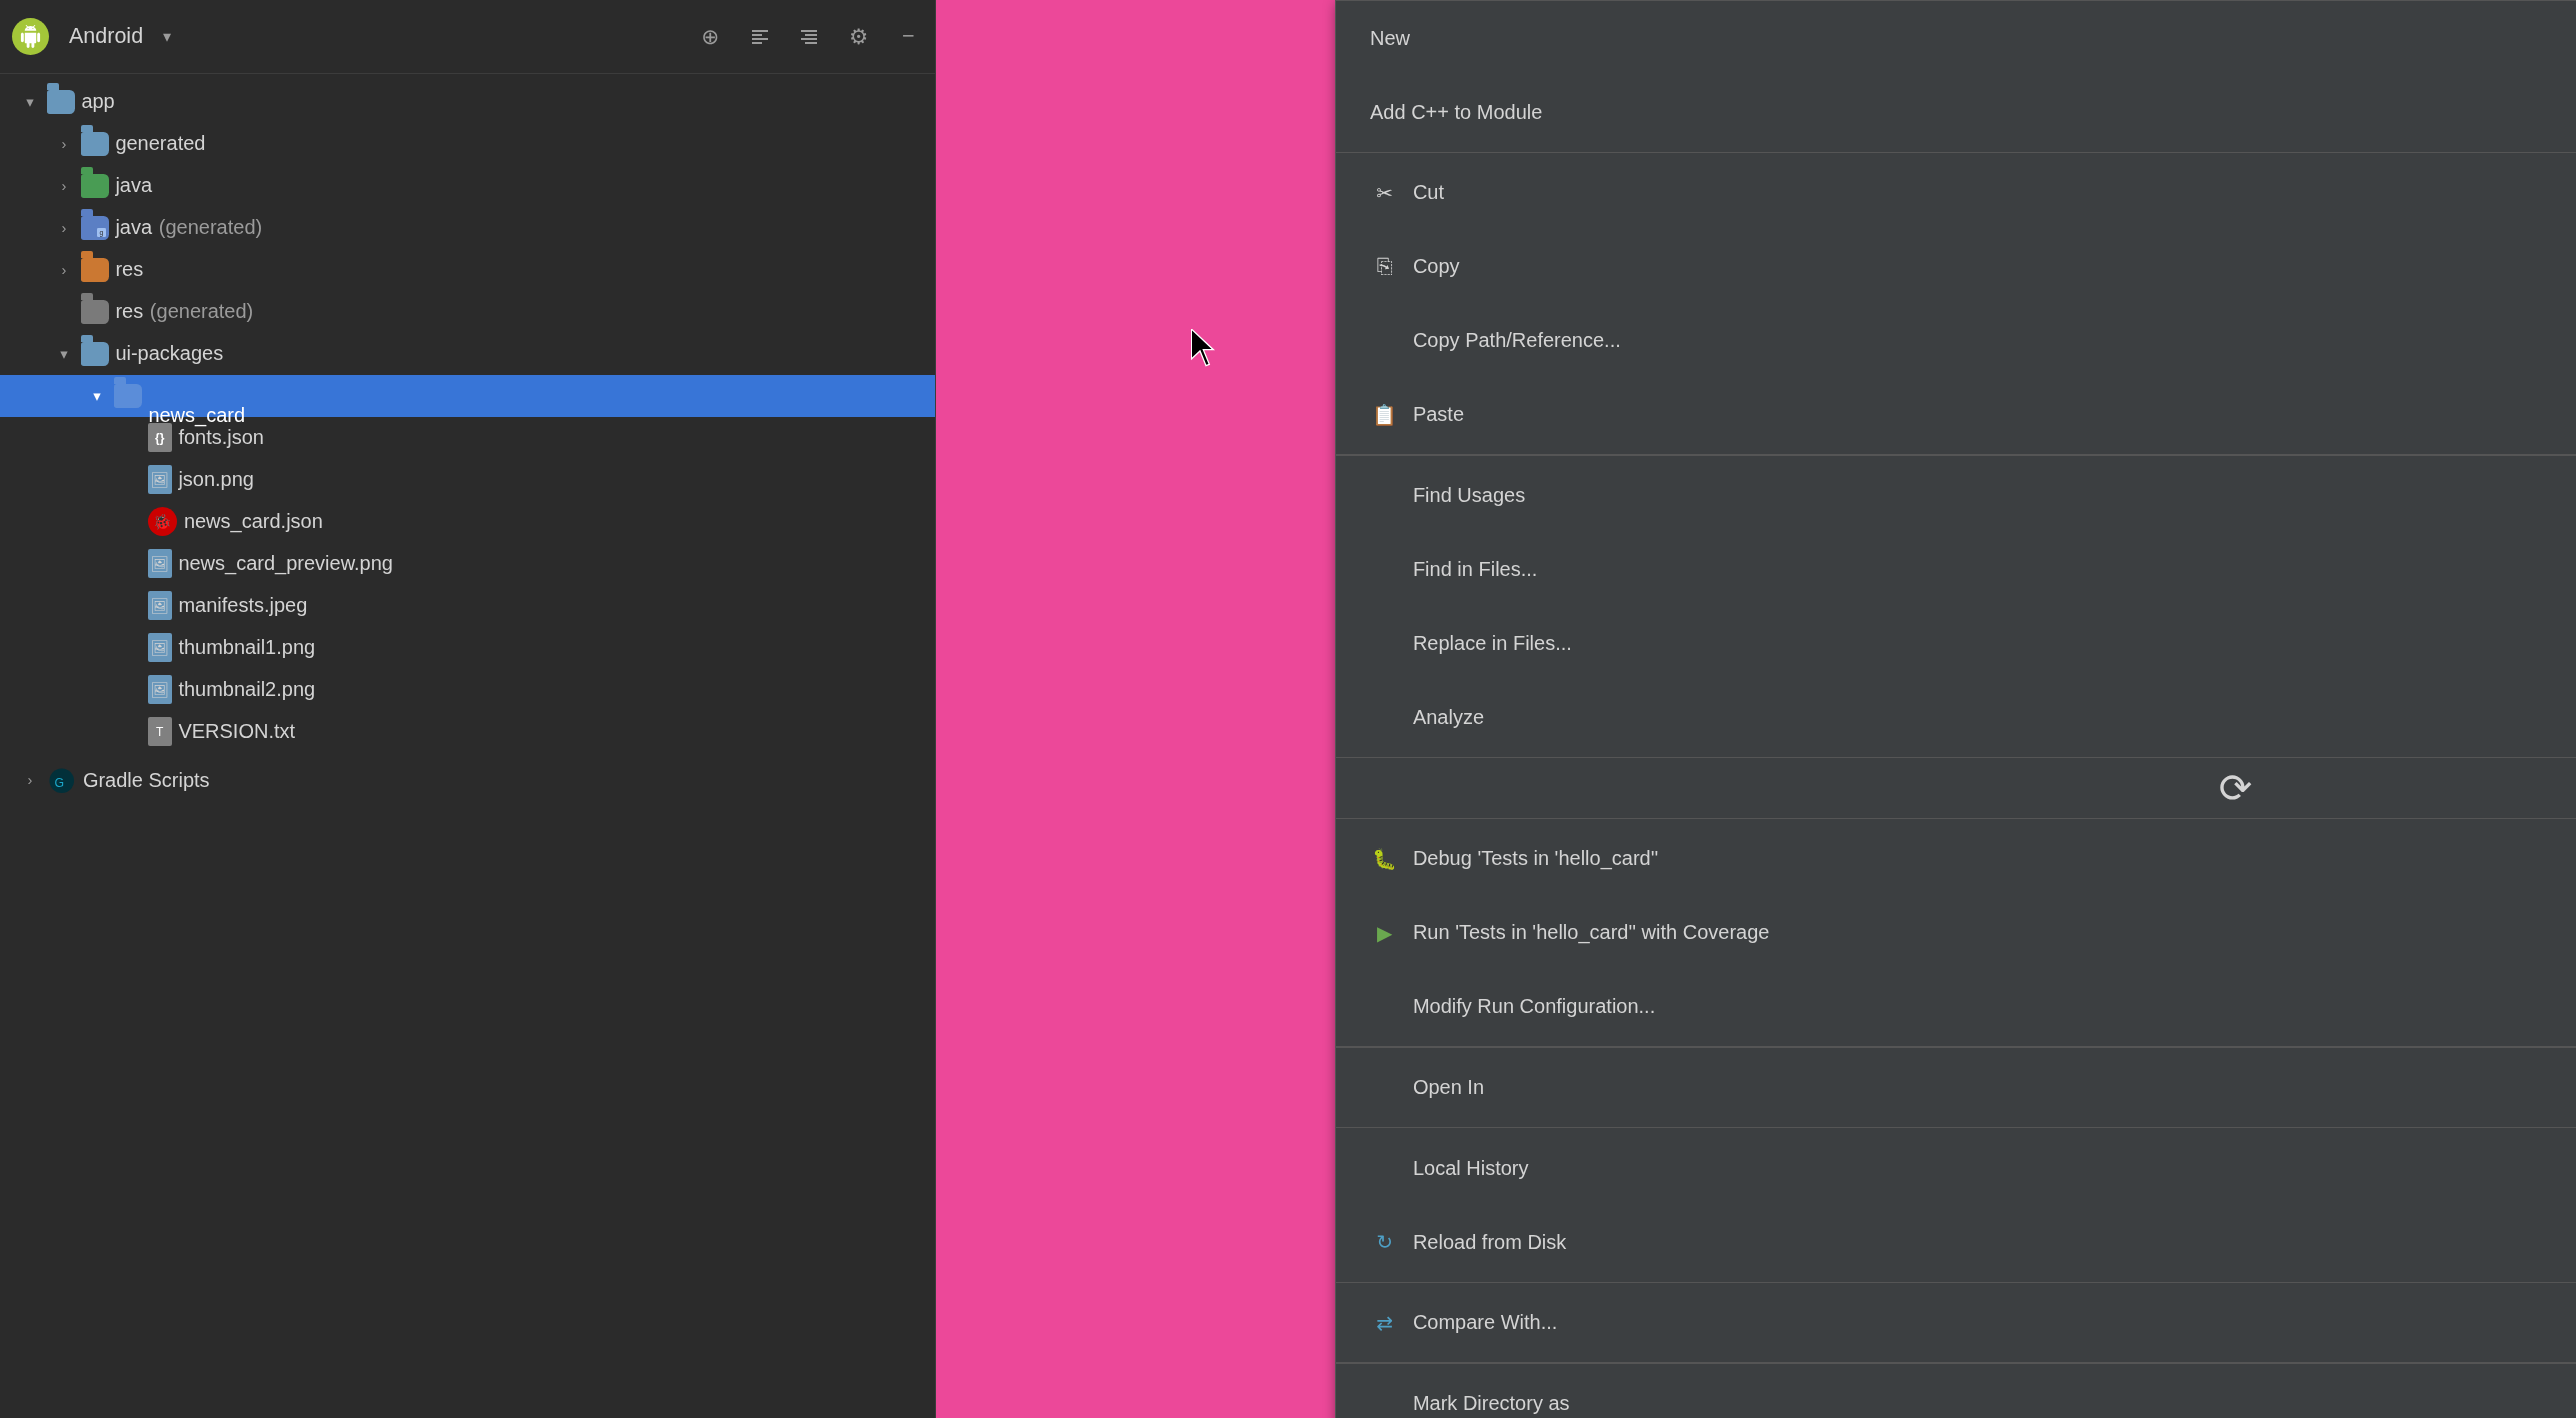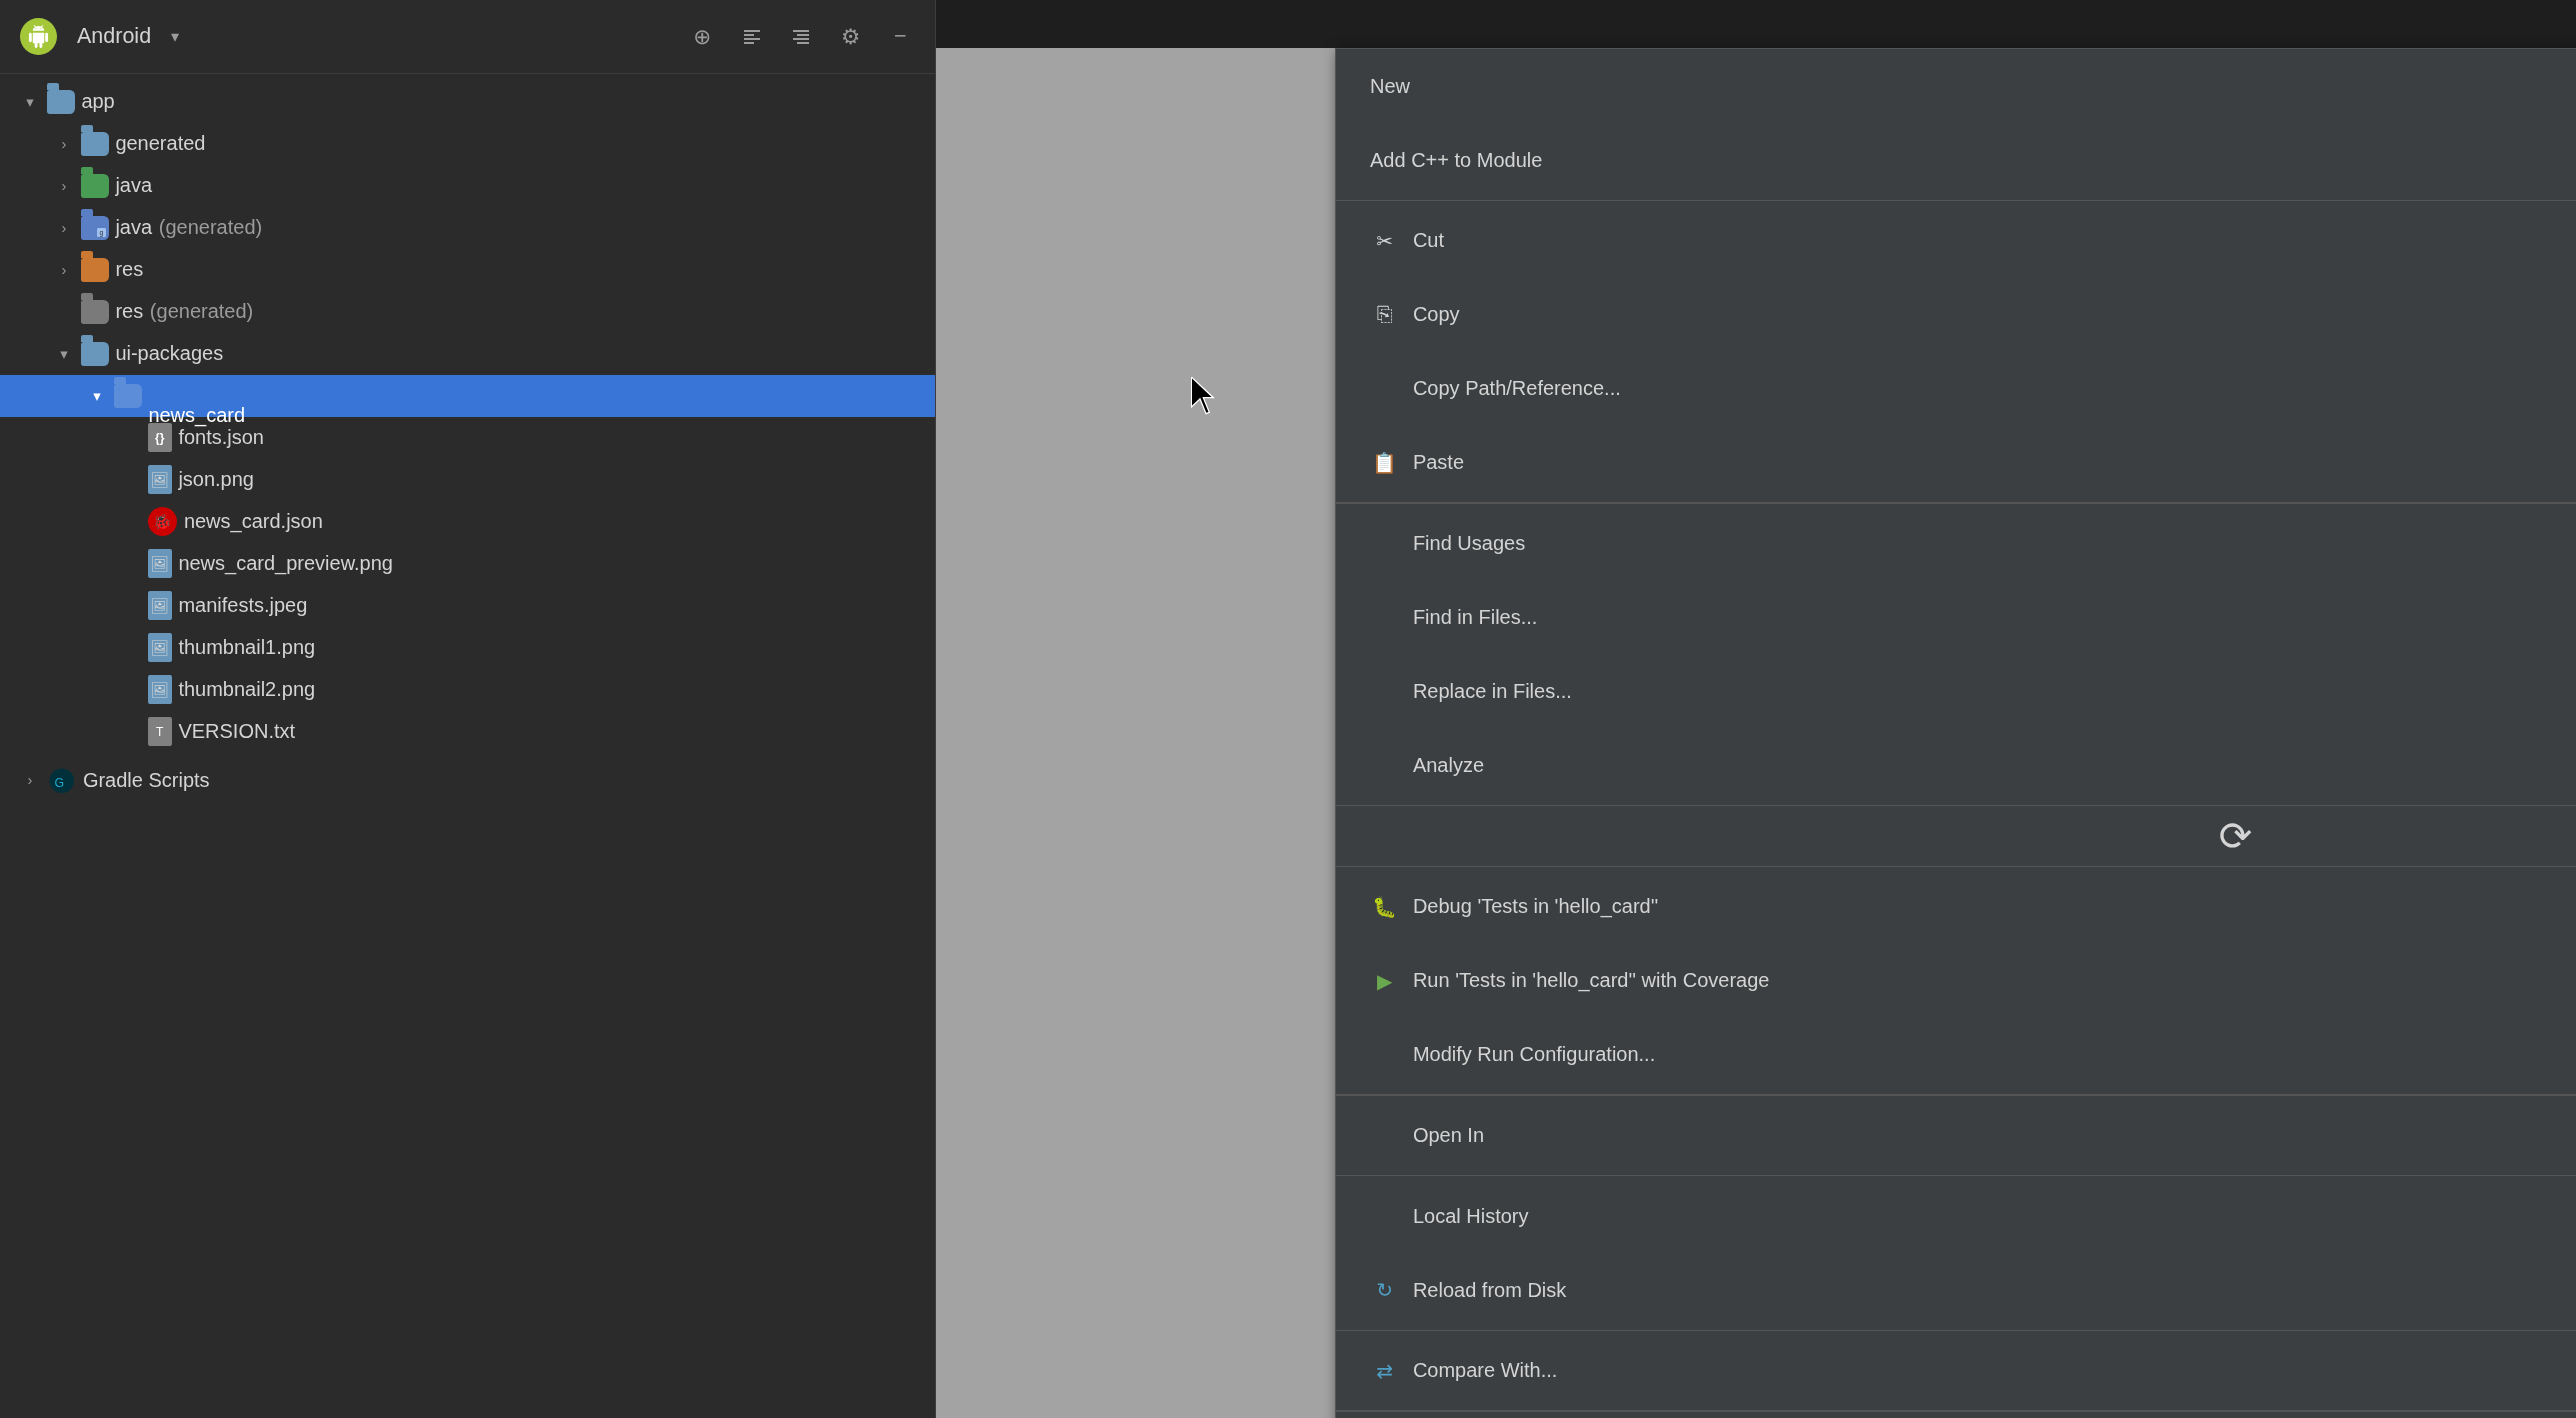--- a/index.html
+++ b/index.html
@@ -28,21 +28,21 @@
       display: flex;
       flex-direction: column;
       flex-shrink: 0;
     }
 
     .toolbar {
       height: 74px;
       background: #2b2b2b;
       display: flex;
       align-items: center;
-      padding: 0 20px;
+      padding: 0 12px;
       gap: 20px;
       border-bottom: 1.3px solid #3c3c3c;
     }
 
     .android-logo {
       width: 37px;
       height: 37px;
       background: #a4c639;
       border-radius: 50%;
       display: flex;
@@ -119,23 +119,22 @@
     }
 
     .item-label-dimmed {
       color: #9b9b9b;
       font-size: 20px;
     }
 
     
     .context-menu-overlay {
       flex: 1;
-      background: #a3a3a3;
+      background: #ec4899;
       position: relative;
-      margin-top: 48px;
     }
 
     .context-menu {
       position: absolute;
       left: 399px;
       top: 0;
       width: 1801px;
       background: #3c3f41;
       border: 0.7px solid #555;
       box-shadow: 2.7px 2.7px 13.4px rgba(0,0,0,0.6);

